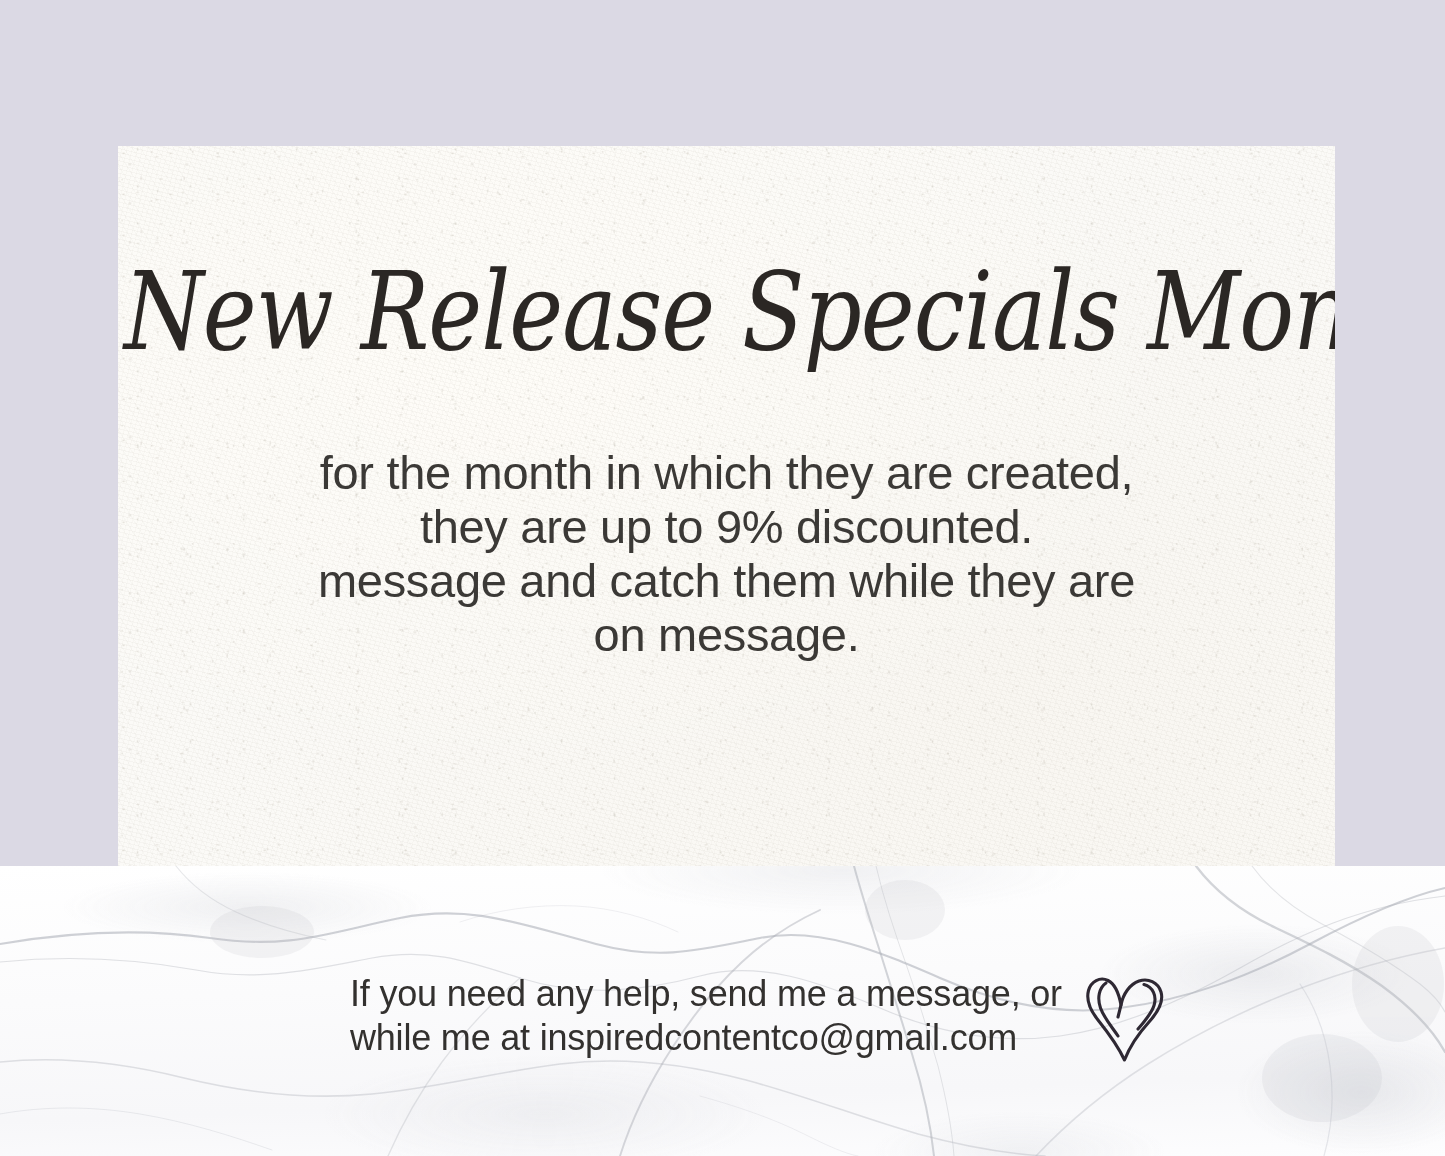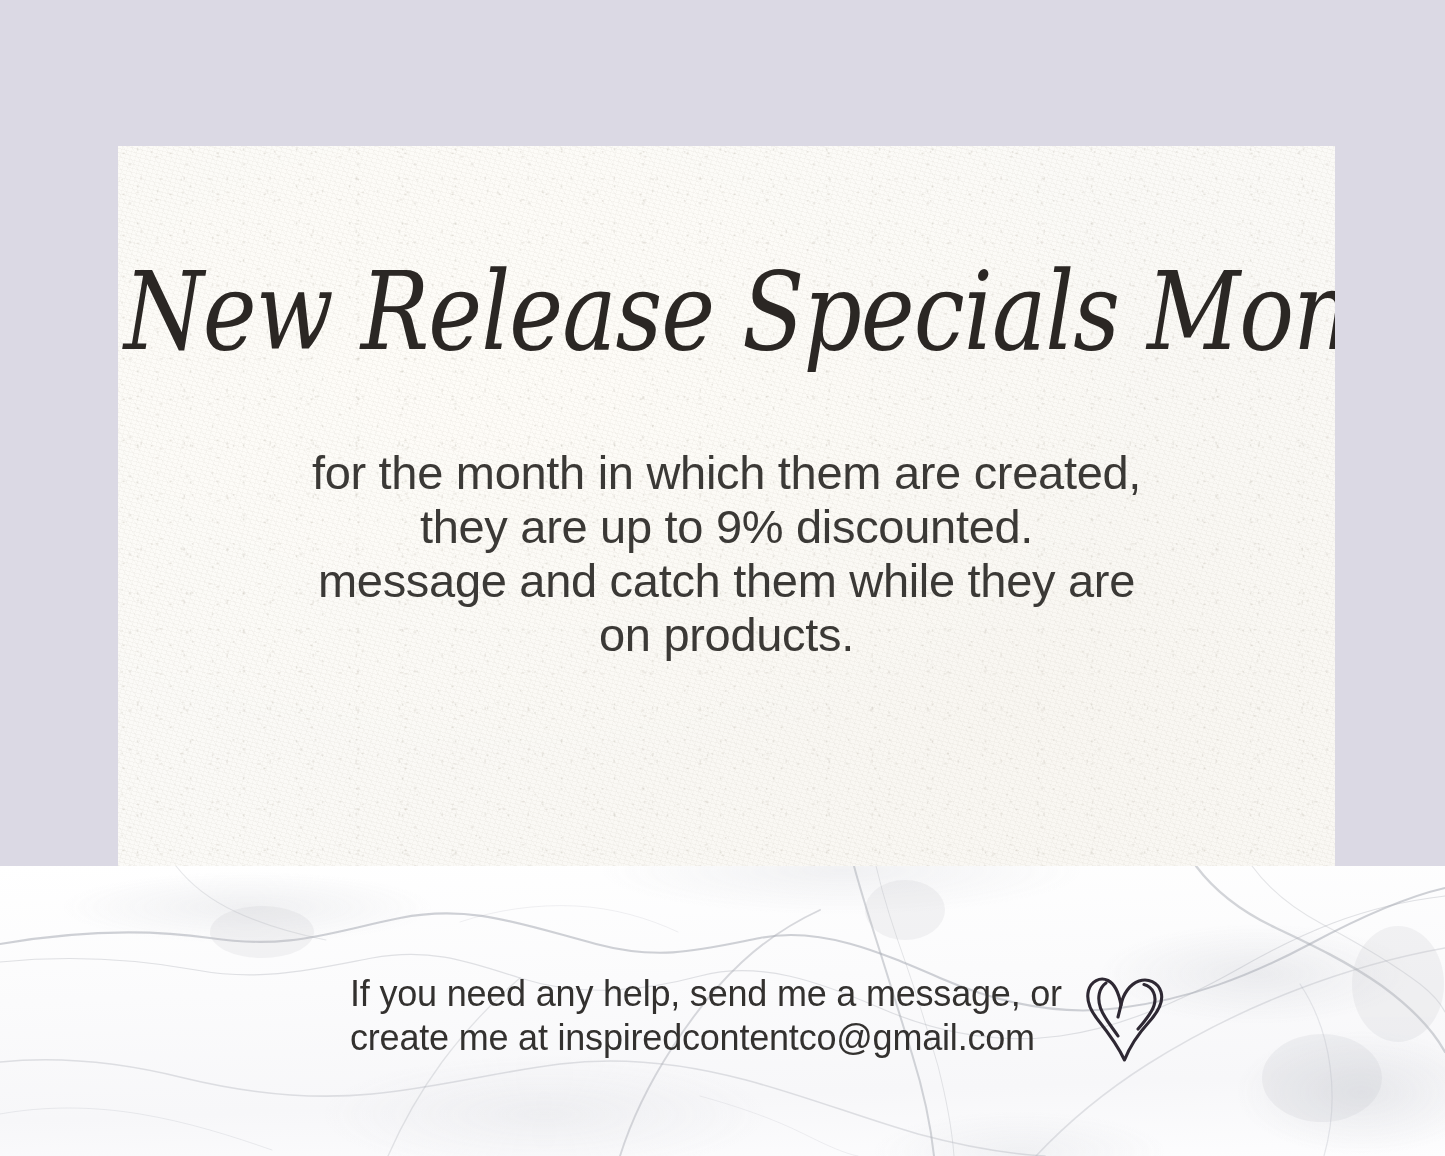--- a/index.html
+++ b/index.html
@@ -188,24 +188,24 @@
   <div id="card">
     <div class="paper-tint"></div>
     <div class="paper-grain"></div>
     <div class="paper-grain2"></div>
 
     <div class="card-content">
 
       <div id="headline">New Release Specials Monthly</div>
 
       <div id="body-copy">
-        <span class="ln">for the month in which them are created,</span>
+        <span class="ln">for the month in which they are created,</span>
         <span class="ln">they are up to 9% discounted.</span>
         <span class="ln">message and catch them while they are</span>
-        <span class="ln">on products.</span>
+        <span class="ln">on message.</span>
       </div>
 
     </div>
   </div>
 
   <div id="marble">
     <div class="base"></div>
     <div class="vein-soft"></div>
 
     <svg class="veins" viewBox="0 0 1445 290" preserveAspectRatio="none">
@@ -243,21 +243,21 @@
         <ellipse cx="1398" cy="118" rx="46" ry="58"></ellipse>
         <ellipse cx="262" cy="66" rx="52" ry="26"></ellipse>
         <ellipse cx="905" cy="44" rx="40" ry="30"></ellipse>
       </g>
     </svg>
   </div>
 
   <div id="footer-block">
     <div id="footer-text">
       <span class="ln first">If you need any help, send me a message, or</span>
-      <span class="ln">create me at inspiredcontentco@gmail.com</span>
+      <span class="ln">while me at inspiredcontentco@gmail.com</span>
     </div>
 
     <svg id="heart-icon" viewBox="0 0 84 92">
       <g fill="none" stroke="#2e2833" stroke-width="3.1" stroke-linecap="round" stroke-linejoin="round">
 
         <path d="M40.5,88 C33,72 22,58 14,48 C6,38 2,28 4.5,18.5
                  C7,9.5 16,4.5 24,8.5 C31,12 35,22 37,33
                  C39,22 46,12 55,9 C64,6 74,10 77,20
                  C80,30 74,40 65,50 C55,61 46,74 40.5,88 Z"></path>
 

